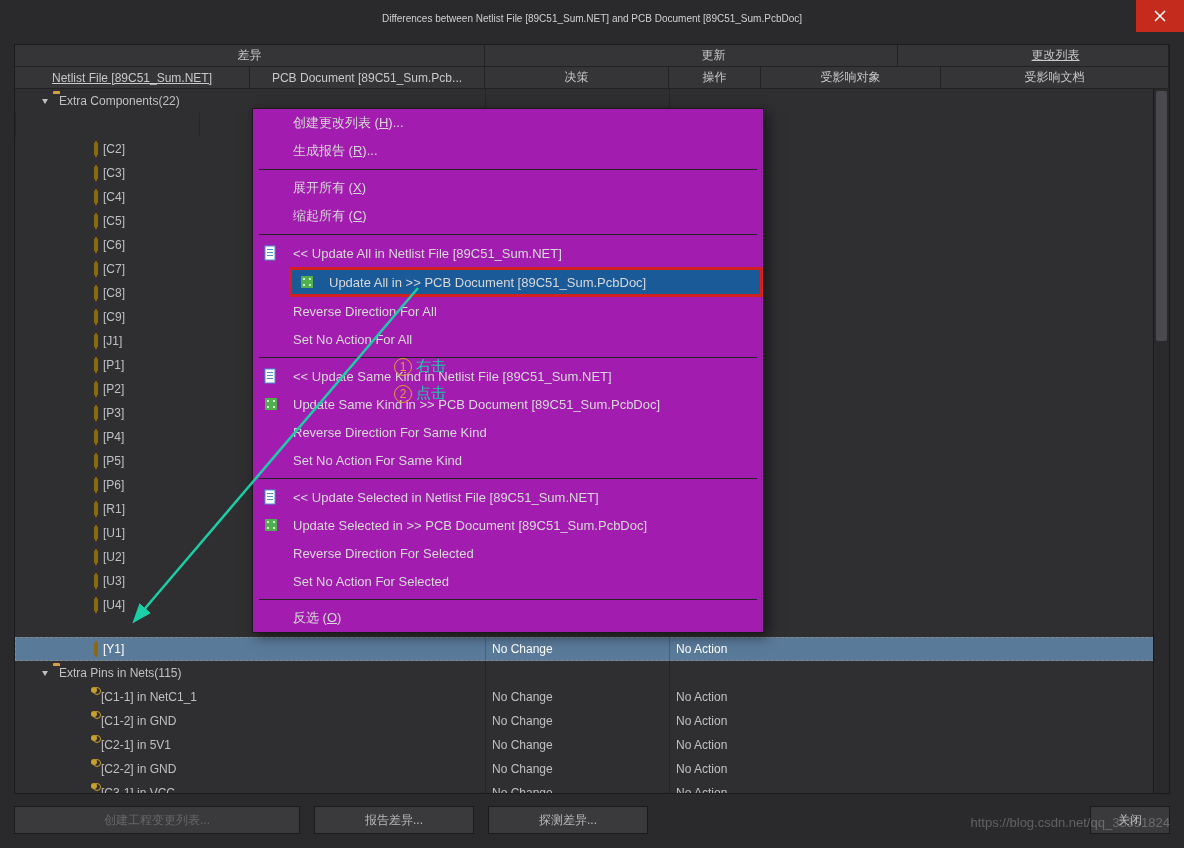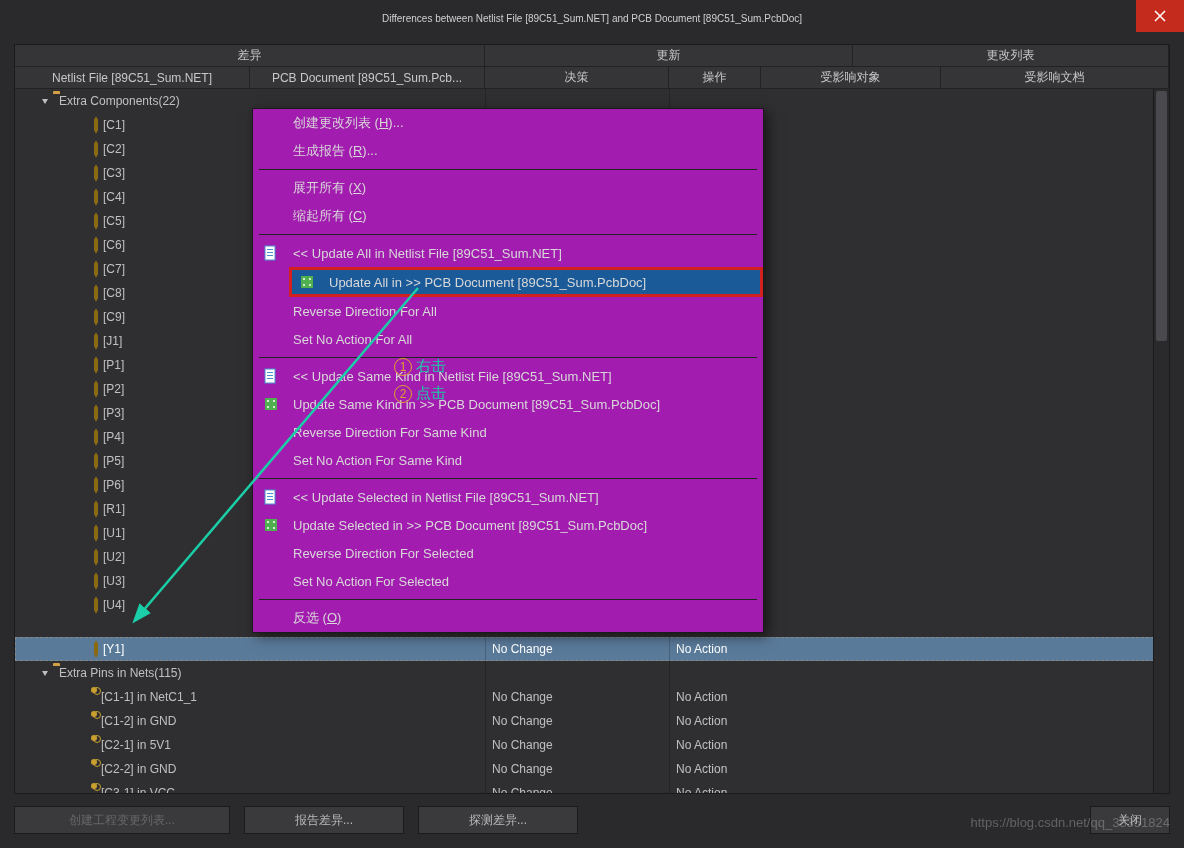--- a/index.html
+++ b/index.html
@@ -5,29 +5,29 @@
 * { box-sizing: border-box; margin: 0; padding: 0; font-family: "Segoe UI", Arial, sans-serif; }
 body { background: #2a2a2c; color: #c0c0c0; width: 1184px; height: 848px; overflow: hidden; position: relative; }
 
 .titlebar { height: 36px; display: flex; align-items: center; justify-content: center; position: relative; background: #2a2a2c; }
 .titlebar-text { font-size: 10px; color: #d0d0d0; }
 .close-btn { position: absolute; right: 0; top: 0; width: 48px; height: 32px; background: #c42b1c; display: flex; align-items: center; justify-content: center; cursor: pointer; }
 .close-btn svg { width: 12px; height: 12px; }
 
 .content { position: absolute; left: 14px; right: 14px; top: 44px; bottom: 54px; border: 1px solid #1a1a1a; background: #2f2f31; }
 
-.header-row1 { display: flex; height: 22px; background: #353538; border-bottom: 1px solid #222; }
+.header-row1 { display: flex; height: 22px; background: #353538; border-bottom: 1px solid #222; gap: 45px; }
 .header-row1 > div { border-right: 1px solid #222; display: flex; align-items: center; justify-content: center; font-size: 12px; color: #c8c8c8; }
 .col-diff { width: 470px; }
 .col-update { width: 368px; }
-.col-changelist { flex: 1; }
+.col-changelist { flex: 1; text-decoration: underline; }
 
 .header-row2 { display: flex; height: 22px; background: #353538; border-bottom: 1px solid #222; }
 .header-row2 > div { border-right: 1px solid #222; display: flex; align-items: center; justify-content: center; font-size: 12px; color: #c8c8c8; padding: 0 4px; overflow: hidden; white-space: nowrap; text-overflow: ellipsis; }
-.col-netlist { width: 235px; }
+.col-netlist { width: 235px; text-decoration: underline; }
 .col-pcbdoc { width: 235px; }
 .col-decision { width: 184px; }
 .col-action { width: 92px; }
 .col-affectobj { width: 180px; }
 .col-affectdoc { flex: 1; }
 
 .tree-body { position: absolute; top: 44px; left: 0; right: 0; bottom: 0; overflow: hidden; font-size: 12px; }
 .tree-row { height: 24px; display: flex; align-items: center; }
 .tree-row.sel { background: #5a7a9a; color: #fff; }
 .tree-row.sel-dashed { outline: 1px dashed #888; outline-offset: -1px; margin-top: 20px; }
@@ -43,21 +43,21 @@
 .comp-icon { width: 14px; height: 10px; background: #c8a030; margin-right: 6px; border:1px solid #8a6a10; position:relative; }
 .comp-icon::before { content:""; position:absolute; left:-2px; top:1px; bottom:1px; width:2px; background:#8a6a10; }
 .comp-icon::after { content:""; position:absolute; right:-2px; top:1px; bottom:1px; width:2px; background:#8a6a10; }
 .pin-icon { width:14px; height:2px; background:#c8a030; margin-right:6px; position:relative; }
 .pin-icon::before { content:""; position:absolute; left:-2px; top:-3px; width:6px; height:6px; border-radius:50%; border:1px solid #c8a030; }
 .pin-icon::after { content:""; position:absolute; right:-2px; top:-3px; width:6px; height:6px; border-radius:50%; background:#c8a030; }
 
 .footer { position: absolute; left: 14px; right: 14px; bottom: 12px; height: 30px; display: flex; gap: 14px; }
 .btn { height: 28px; background: #3a3a3d; border: 1px solid #1a1a1a; color: #b8b8b8; font-size: 12px; display:flex; align-items:center; justify-content:center; cursor:pointer; }
 .btn.disabled { color: #666; }
-.btn-wide { width: 216px; }
+.btn-wide { width: 286px; }
 .btn-med { width: 160px; }
 .btn-right { margin-left: auto; width: 80px; }
 
 .ctx-menu { position: absolute; left: 252px; top: 108px; width: 512px; background: #a21caf; border: 1px solid #1a1a1a; box-shadow: 4px 4px 12px rgba(0,0,0,0.5); z-index: 100; }
 .ctx-item { height: 28px; display: flex; align-items: center; padding-left: 40px; font-size: 13px; color: #d8d8d8; position: relative; cursor:pointer; }
 .ctx-item .mi-icon { position:absolute; left:10px; width:16px; height:16px; display:flex; align-items:center; justify-content:center; }
 .ctx-item.highlight { background: #1a5a99; border: 3px solid #d32020; height: 30px; padding-left: 37px; margin-left: 36px; }
 .ctx-item.highlight .mi-icon { left:7px; }
 .ctx-sep { height: 1px; background: #222; margin: 4px 6px; }
 .ctx-item u { text-decoration: underline; }
@@ -107,23 +107,20 @@
           <div class="indent-1"><span class="expander">
               <svg viewBox="0 0 8 8">
                 <path d="M1 2 L7 2 L4 7 z" fill="#c0c0c0"></path>
               </svg>
             </span><span class="folder-icon"></span><span>Extra Components(22)</span></div>
         </div>
         <div class="tree-cell-decision"></div>
         <div class="tree-cell-action"></div>
       </div>
       <div class="tree-row ">
-        <div class="tree-cell-left">
-          <div class="indent-2"><span class="comp-icon"></span><span>[C1]</span></div>
-        </div>
         <div class="tree-cell-decision"></div>
         <div class="tree-cell-action"></div>
       </div>
       <div class="tree-row ">
         <div class="tree-cell-left">
           <div class="indent-2"><span class="comp-icon"></span><span>[C2]</span></div>
         </div>
         <div class="tree-cell-decision"></div>
         <div class="tree-cell-action"></div>
       </div>

